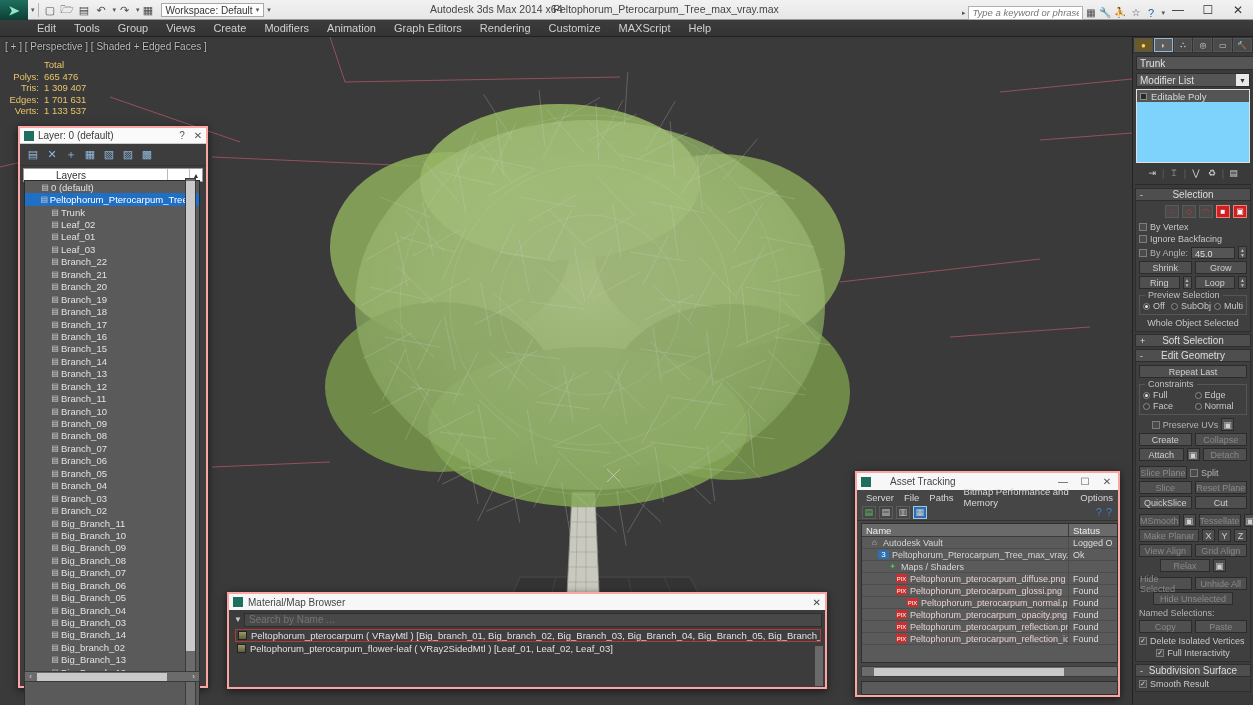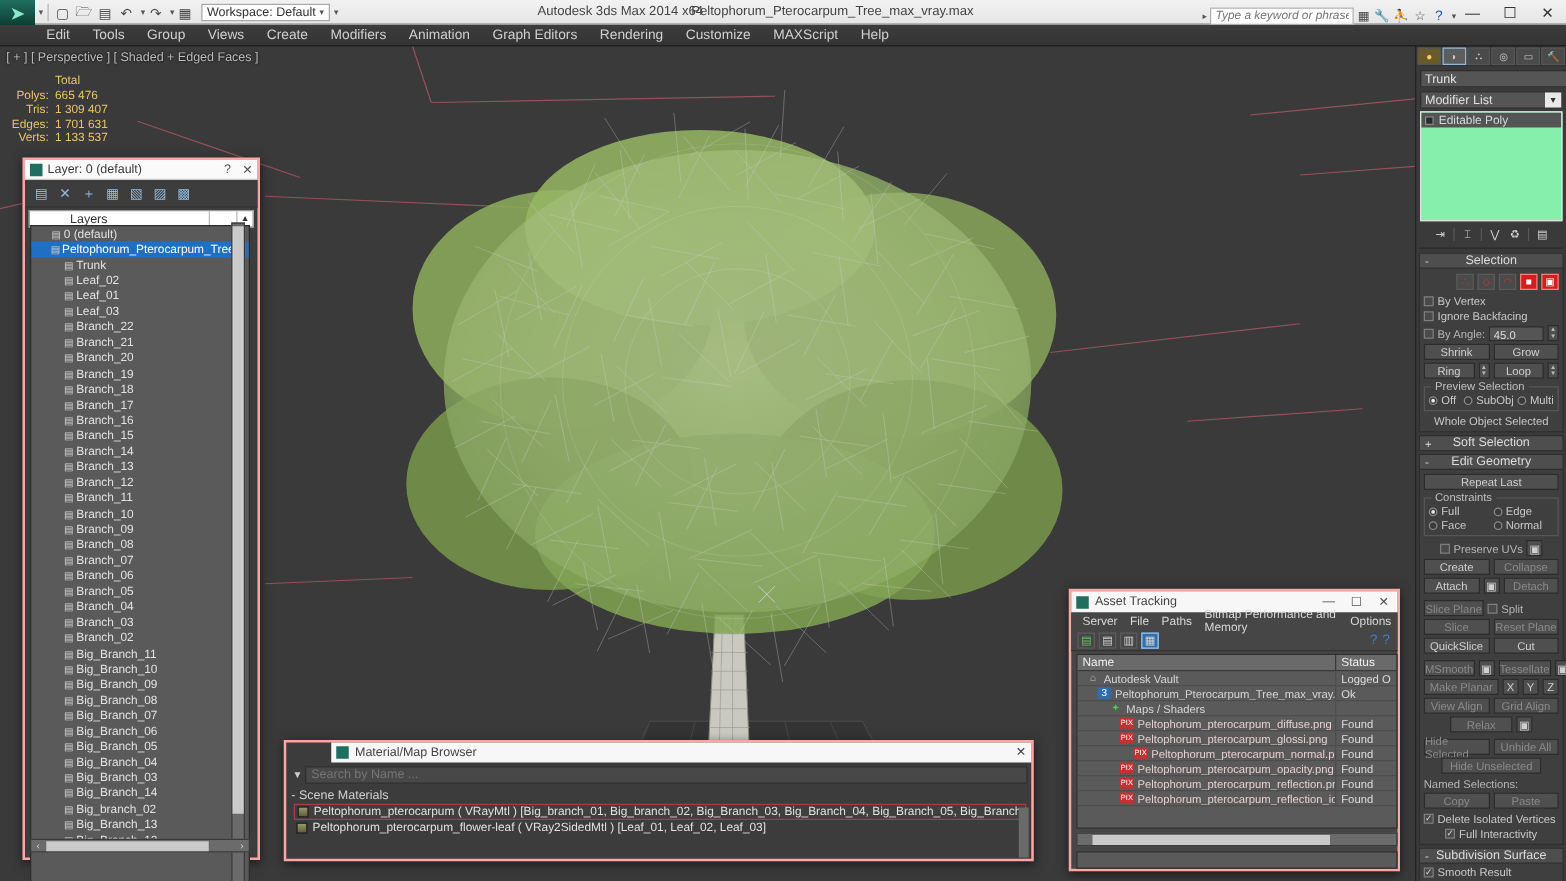--- a/index.html
+++ b/index.html
@@ -138,40 +138,40 @@
   .layer-hscroll {
     position:absolute; left:4px; bottom:4px; width:176px; height:11px; background:#6b6b6b;
     border:1px solid #3a3a3a; display:flex; align-items:center;
   }
   .layer-hthumb { position:absolute; left:12px; top:1px; width:130px; height:8px; background:#c9c9c9; }
   .hs-arrow { width:11px; text-align:center; font-size:8px; color:#ddd; }
 
   
   #matbrowser { left:227px; top:592px; width:600px; height:97px; background:#3c3c3c; }
   .mb-title { height:16px; background:#f7f7f7; display:flex; align-items:center;
-              padding:0 4px; font-size:10px; color:#444;margin-left:36px; }
+              padding:0 4px; font-size:10px; color:#444; }
   .mb-search { display:flex; align-items:center; height:15px; margin:2px 3px; }
   .mb-tri { width:12px; text-align:center; font-size:8px; color:#ccc; }
   .mb-input { flex:1; height:14px; background:#484848; border:1px solid #2e2e2e;
               color:#9a9a9a; font-size:10px; padding:0 4px; font-style:normal;
               font-family:"Liberation Sans", sans-serif; }
   .mb-group { margin:4px 4px 0 4px; font-size:10px; color:#cfcfcf; }
   .mb-list { margin:1px 4px 0 6px; }
   .mb-row { height:13px; display:flex; align-items:center; font-size:9.5px;
             color:#e0e0e0; white-space:nowrap; overflow:hidden; }
   .mb-row.hl { border:1px solid #b03a3a; background:#3f3f3f; }
   .mb-swatch { width:9px; height:9px; margin:0 4px 0 2px; border:1px solid #222;
                background: linear-gradient(#9a9a6a,#5e5e3a); flex:none; }
   .mb-scroll { position:absolute; right:2px; top:52px; width:8px; height:40px; background:#6a6a6a; }
 
   
   #asset { left:855px; top:471px; width:265px; height:226px; background:#464646; }
   .at-title { height:17px; background:#f7f7f7; display:flex; align-items:center;
               padding-left:4px; font-size:10px; color:#444; }
-  .at-title .t { flex:1; padding-left:5px; }
+  .at-title .t { flex:1; padding-left:19px; }
   .at-title .b { width:22px; text-align:center; color:#555; font-size:10px; }
   .at-menu { height:14px; display:flex; align-items:center; font-size:9.5px;
              color:#d8d8d8; padding-left:4px; background:#464646; }
   .at-menu span { padding:0 5px; }
   .at-tools { height:17px; display:flex; align-items:center; gap:3px; padding-left:5px;
               background:#464646; border-bottom:1px solid #333; }
   .at-ico { width:14px; height:13px; border:1px solid #5c5c5c; display:flex;
             align-items:center; justify-content:center; font-size:9px; color:#cfcfcf; }
   .at-ico.active { background:#2f6fb0; border-color:#9ec6e8; }
   .at-ico.green { color:#5fbf5f; }
@@ -211,21 +211,21 @@
   .cp-tab.active { background:#5d5d5d; border-color:#8fb8dd; }
   .cp-name { display:flex; align-items:center; margin:3px 3px 0 3px; gap:3px; }
   .cp-name input { flex:1; height:14px; background:#555; border:1px solid #2e2e2e;
                    color:#e3e3e3; font-size:10px; padding:0 3px;
                    font-family:"Liberation Sans", sans-serif; }
   .cp-modlist { display:flex; align-items:flex-end; margin:3px 3px 0 3px;
                 height:14px; background:#555; border:1px solid #2e2e2e; }
   .cp-modlist .lbl { flex:1; padding-left:3px; font-size:10px; color:#e0e0e0; }
   .cp-modlist .dd { width:13px; height:12px; background:#e9e9e9; color:#333;
                     display:flex; align-items:center; justify-content:center; font-size:7px; }
-  .cp-stack { margin:2px 3px 0 3px; height:88px; background:#86efac;
+  .cp-stack { margin:2px 3px 0 3px; height:74px; background:#7dd3fc;
               border:1px solid #e0e0e0; overflow:hidden; }
   .cp-stack-row { height:12px; display:flex; align-items:center; font-size:9.5px;
                   color:#d8d8d8; padding-left:3px; background:#545454; }
   .cp-stack-row .sq { width:7px; height:7px; background:#2a2a2a; border:1px solid #8a8a8a;
                       margin-right:4px; }
   .cp-stacktools { height:16px; display:flex; align-items:center; justify-content:center;
                    gap:3px; margin-top:2px; }
   .cp-st-ico { width:13px; height:13px; display:flex; align-items:center; justify-content:center;
                font-size:9px; color:#cdcdcd; }
   .cp-divider { height:1px; background:#2a2a2a; margin:3px 2px; }
@@ -616,21 +616,20 @@
   <div class="dlg" id="matbrowser">
     <div class="mb-title">
       <span class="icon" style="width:10px;height:10px;background:#1f6f5e;margin-right:5px;"></span>
       <span style="flex:1">Material/Map Browser</span>
       <span>✕</span>
     </div>
     <div class="mb-search">
       <div class="mb-tri">▼</div>
       <input class="mb-input" placeholder="Search by Name ..." style="">
     </div>
-    <div class="mb-group">- Scene Materials</div>
     <div class="mb-list" id="mb-list">
         <div class="mb-row hl">
           <span class="mb-swatch"></span>
           <span>Peltophorum_pterocarpum  ( VRayMtl )  [Big_branch_01, Big_branch_02, Big_Branch_03, Big_Branch_04, Big_Branch_05, Big_Branch_06, Big_Branch_07, Big_Branch_0</span>
         </div>
         <div class="mb-row">
           <span class="mb-swatch"></span>
           <span>Peltophorum_pterocarpum_flower-leaf  ( VRay2SidedMtl )  [Leaf_01, Leaf_02, Leaf_03]</span>
         </div>
       </div>

